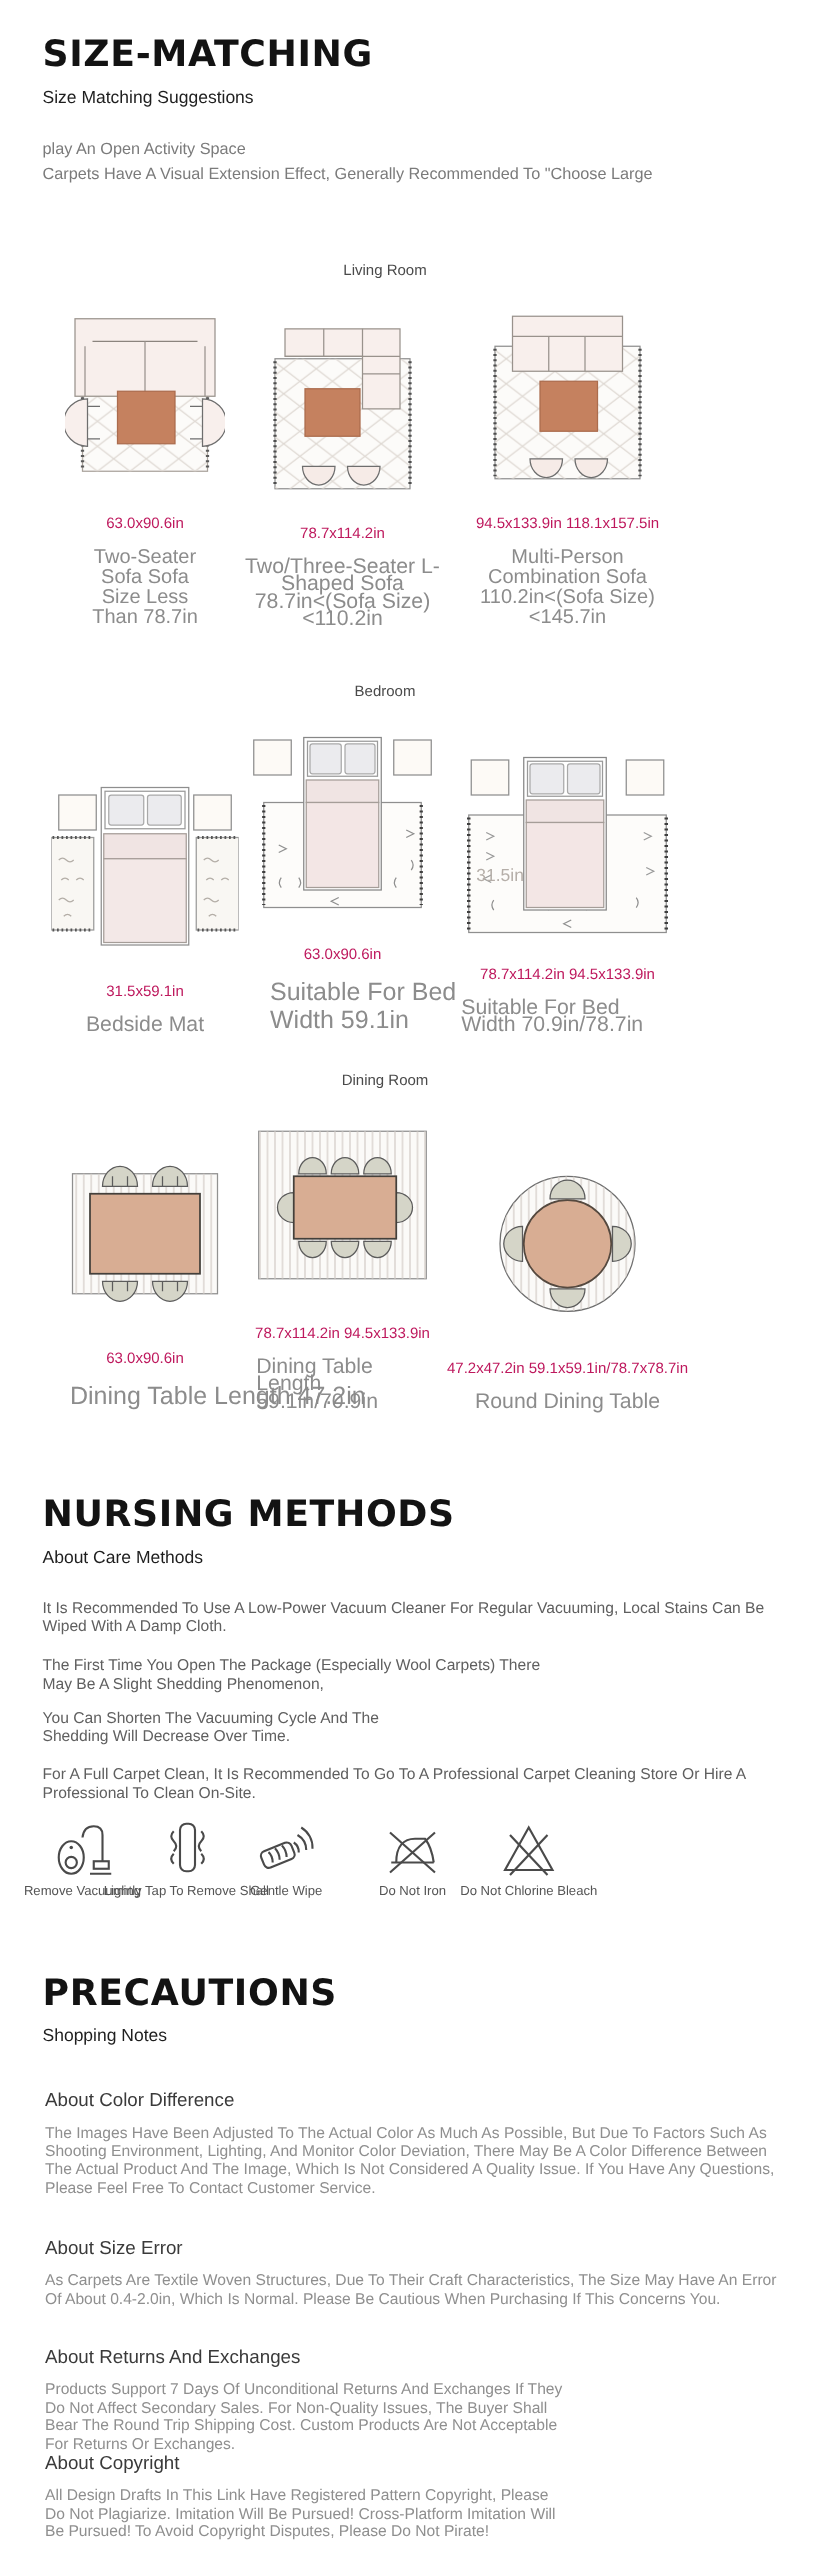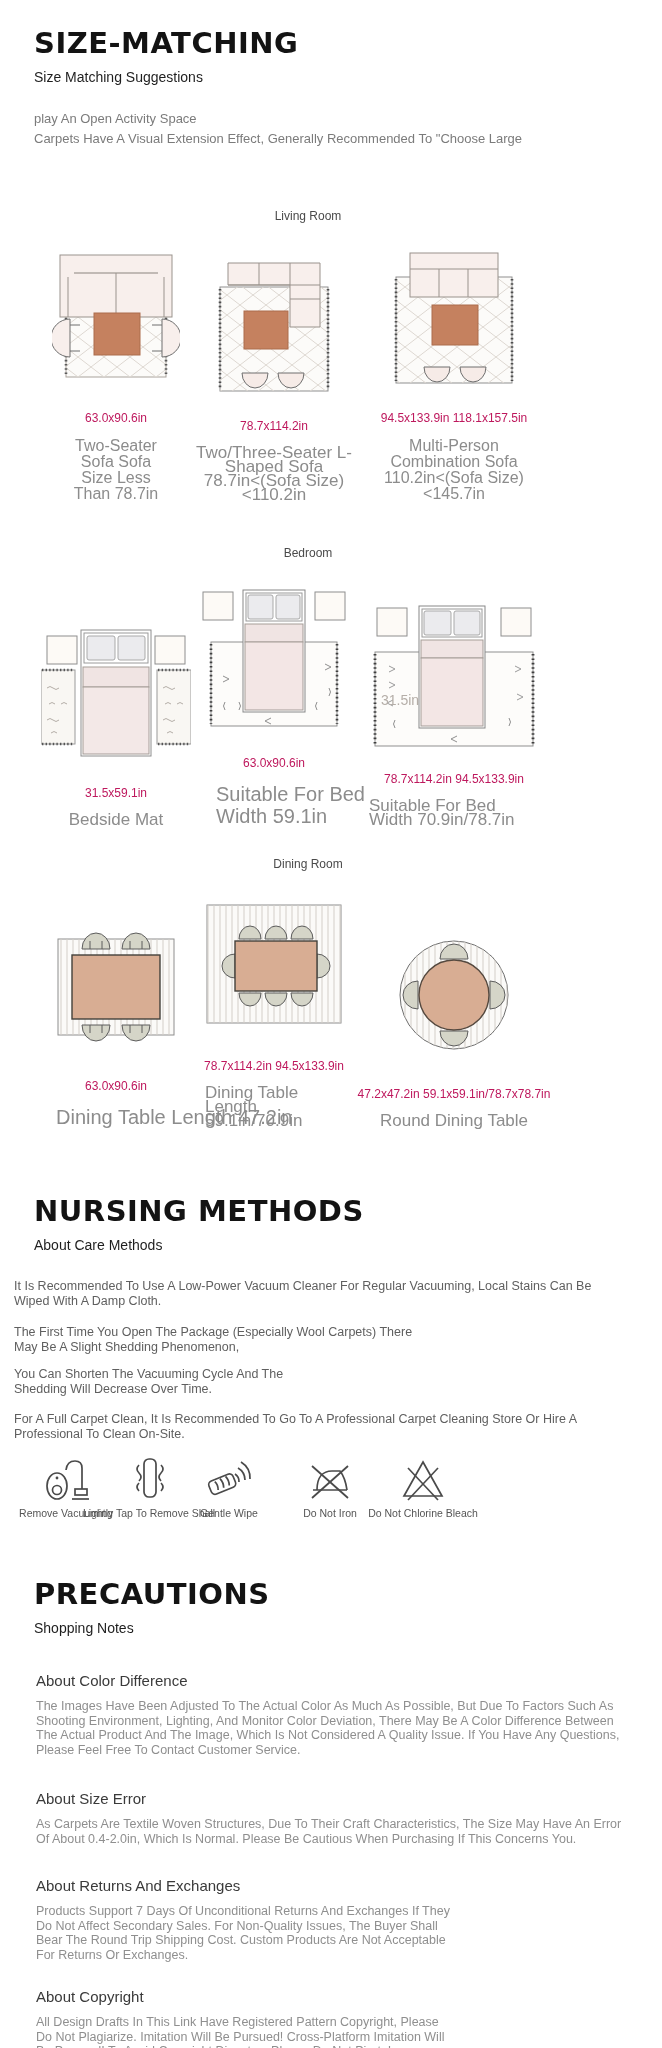--- a/index.html
+++ b/index.html
@@ -54,21 +54,21 @@
   .dn-heading{margin-top:30px;}
   .dn-row{margin-top:22px;}
   .w100{width:100px;}
   .w160{width:170px;}
   .bd-big{width:186px;margin-left:12px;align-self:flex-start;}
   .dn-big{white-space:nowrap;align-self:flex-start;margin-left:28px;}
   .dn-mid{width:138px;text-align:left;}
 
   
   .nursing-title{margin-top:66px;}
-  .care-paras{margin:26px 0 0 14px;font-size:12.5px;line-height:15px;color:#5f5f5f;}
+  .care-paras{margin:26px 0 0 34px;font-size:12.5px;line-height:15px;color:#5f5f5f;}
   .care-paras p{margin:0;}
   .care-p1{margin-bottom:16px !important;max-width:600px;}
   .care-p2{max-width:400px;}
   .care-p3{margin-top:12px !important;max-width:295px;}
   .care-p4{margin-top:15px !important;max-width:600px;}
   .care-icons{
     display:flex;align-items:flex-end;margin:14px 0 0 30px;
   }
   .care-item{display:flex;flex-direction:column;align-items:center;position:relative;}
   .care-item .lbl{
@@ -82,21 +82,21 @@
 
   
   .prec-title{margin-top:58px;}
   .prec-section{margin-left:36px;}
   .prec-h{
     font-size:15px;color:#3a3a3a;font-weight:400;margin:0;
   }
   .ps-1 .prec-h{margin-top:36px;}
   .ps-2 .prec-h{margin-top:33px;}
   .ps-3 .prec-h{margin-top:31px;}
-  .ps-4 .prec-h{margin-top:26px;}
+  .ps-4 .prec-h{}
   .prec-b{
     margin:10px 0 0 0;font-size:12.5px;line-height:14.5px;color:#8f8f8f;
   }
   .ps-1 .prec-b{max-width:598px;}
   .ps-2 .prec-b{max-width:592px;}
   .ps-3 .prec-b{max-width:428px;}
   .ps-4 .prec-b{max-width:420px;}
 
   svg{display:block;}
   .bottom-pad{height:26px;}

